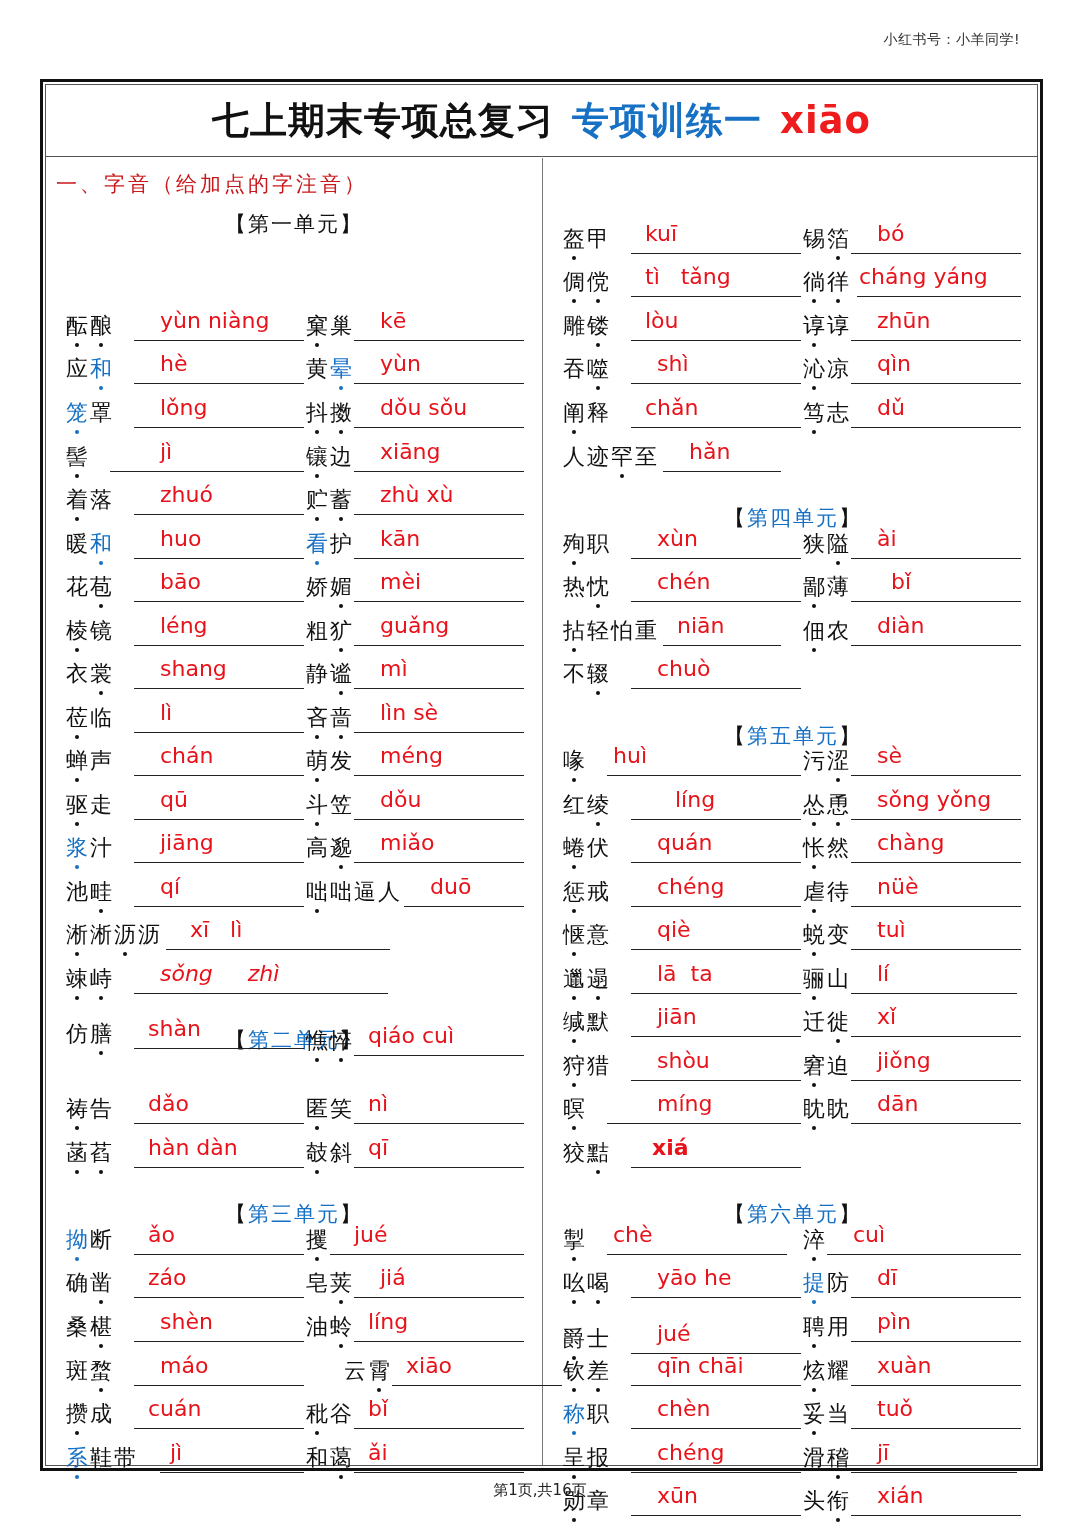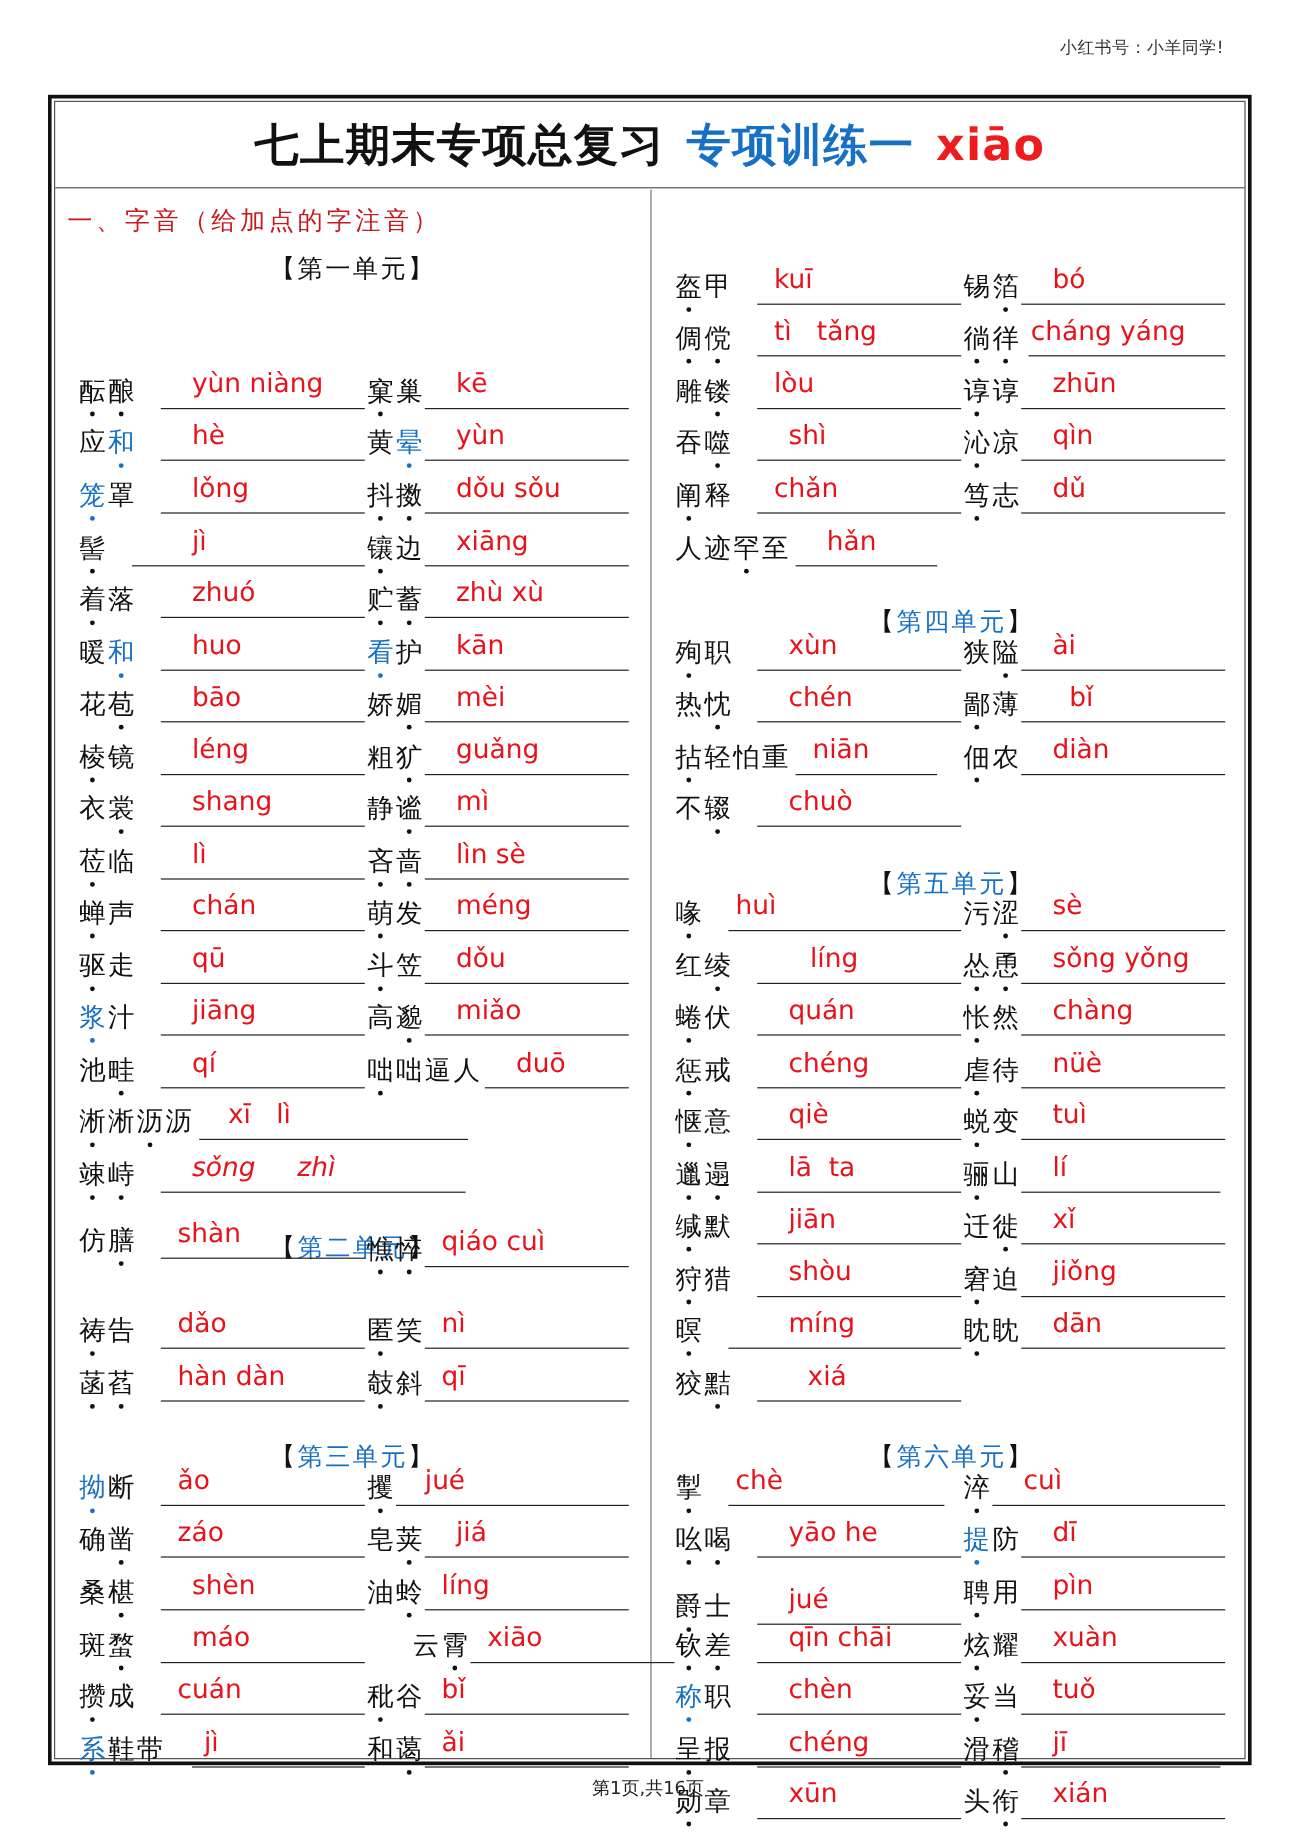--- a/index.html
+++ b/index.html
@@ -536,21 +536,21 @@
         <span class="pinyin" style="left: 94px;">míng</span>
       </div>
       <div class="entry" style="left: 260px; top: 930px; width: 218px;">
         <span class="word"><span class="ch dot">眈</span><span class="ch">眈</span></span>
         <div class="line" style="left: 48px; width: 170px;"></div>
         <span class="pinyin" style="left: 74px;">dān</span>
       </div>
       <div class="entry" style="left: 20px; top: 974px; width: 238px;">
         <span class="word"><span class="ch">狡</span><span class="ch dot">黠</span></span>
         <div class="line" style="left: 68px; width: 170px;"></div>
-        <span class="pinyin" style="left: 110px;">xiá</span>
+        <span class="pinyin" style="left: 89px; font-weight: bold;">xiá</span>
       </div>
       <div class="entry" style="left: 20px; top: 1061px; width: 224px;">
         <span class="word"><span class="ch dot">掣</span></span>
         <div class="line" style="left: 44px; width: 180px;"></div>
         <span class="pinyin" style="left: 50px;">chè</span>
       </div>
       <div class="entry" style="left: 260px; top: 1061px; width: 218px;">
         <span class="word"><span class="ch dot">淬</span></span>
         <div class="line" style="left: 24px; width: 194px;"></div>
         <span class="pinyin" style="left: 50px;">cuì</span>

